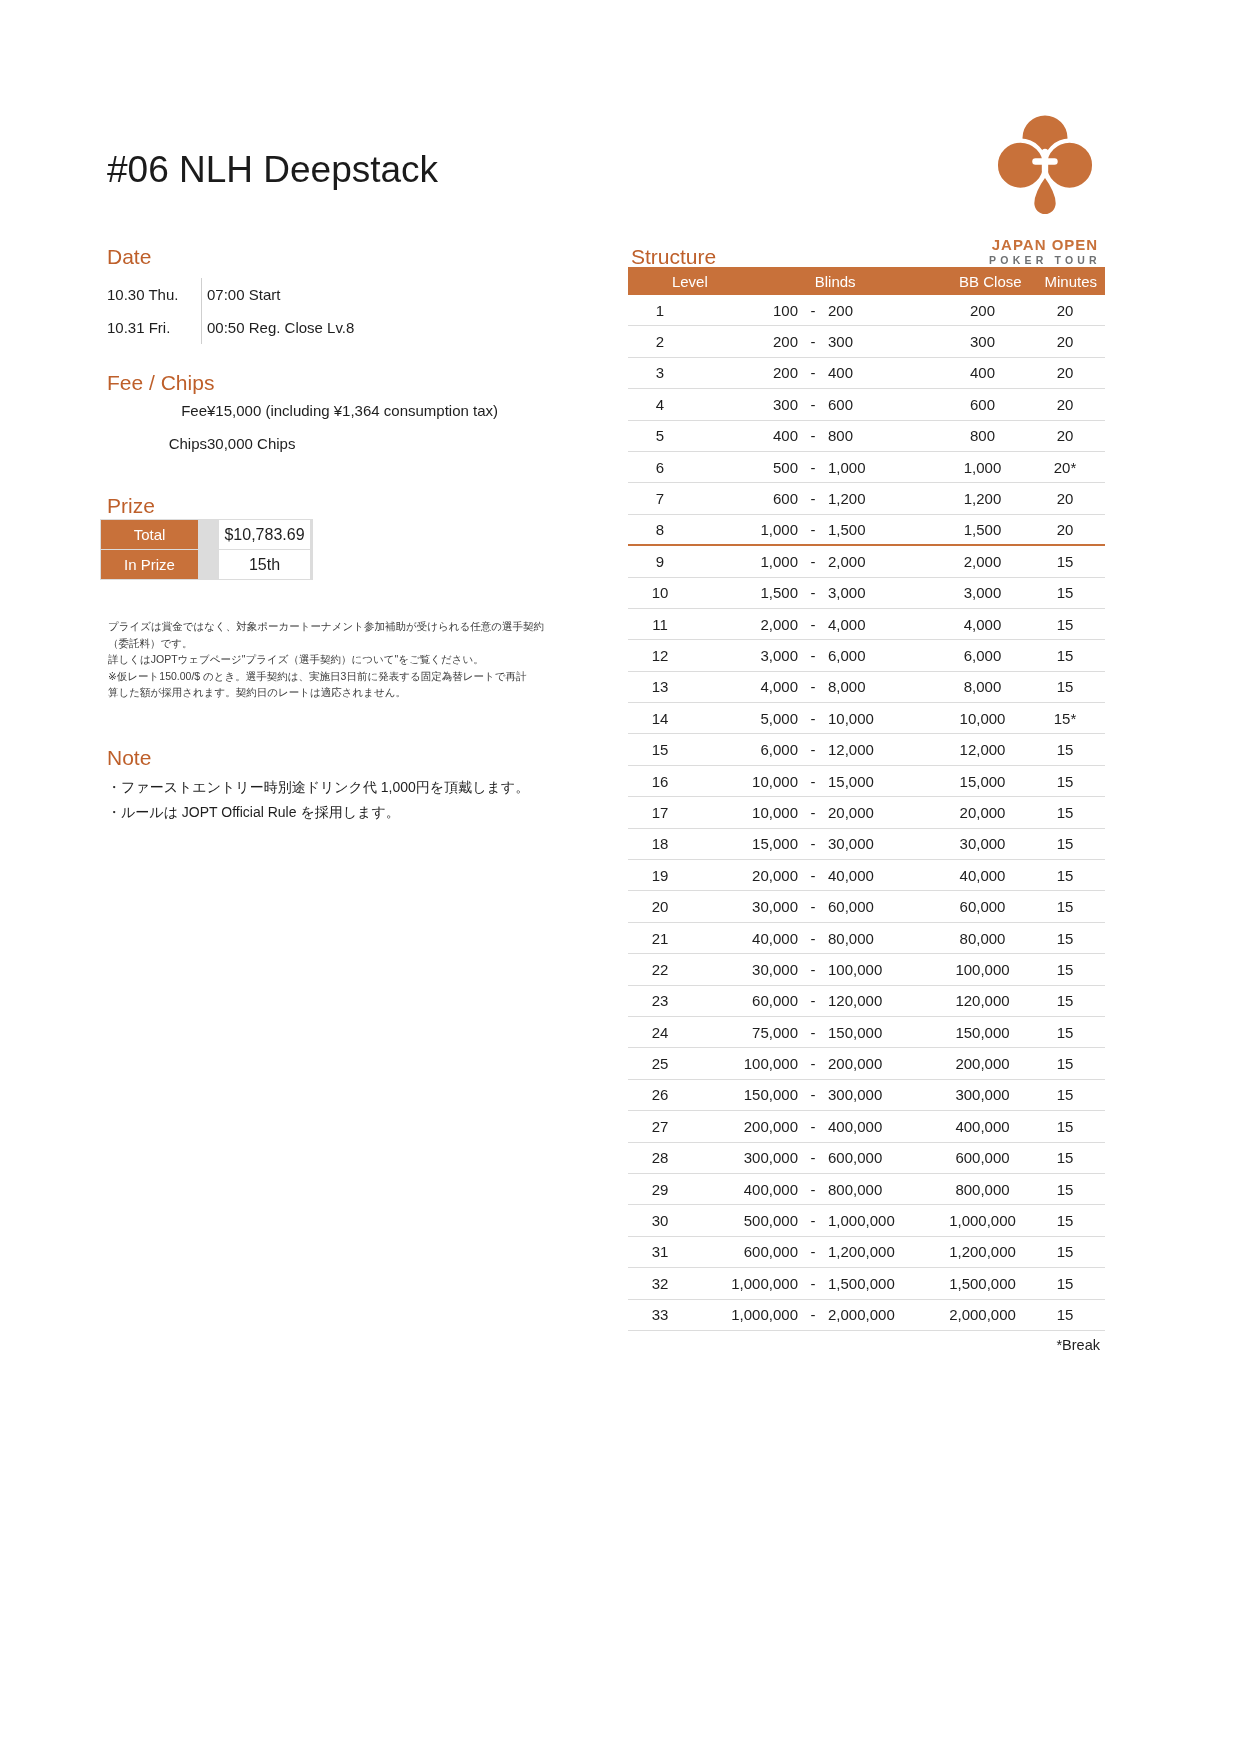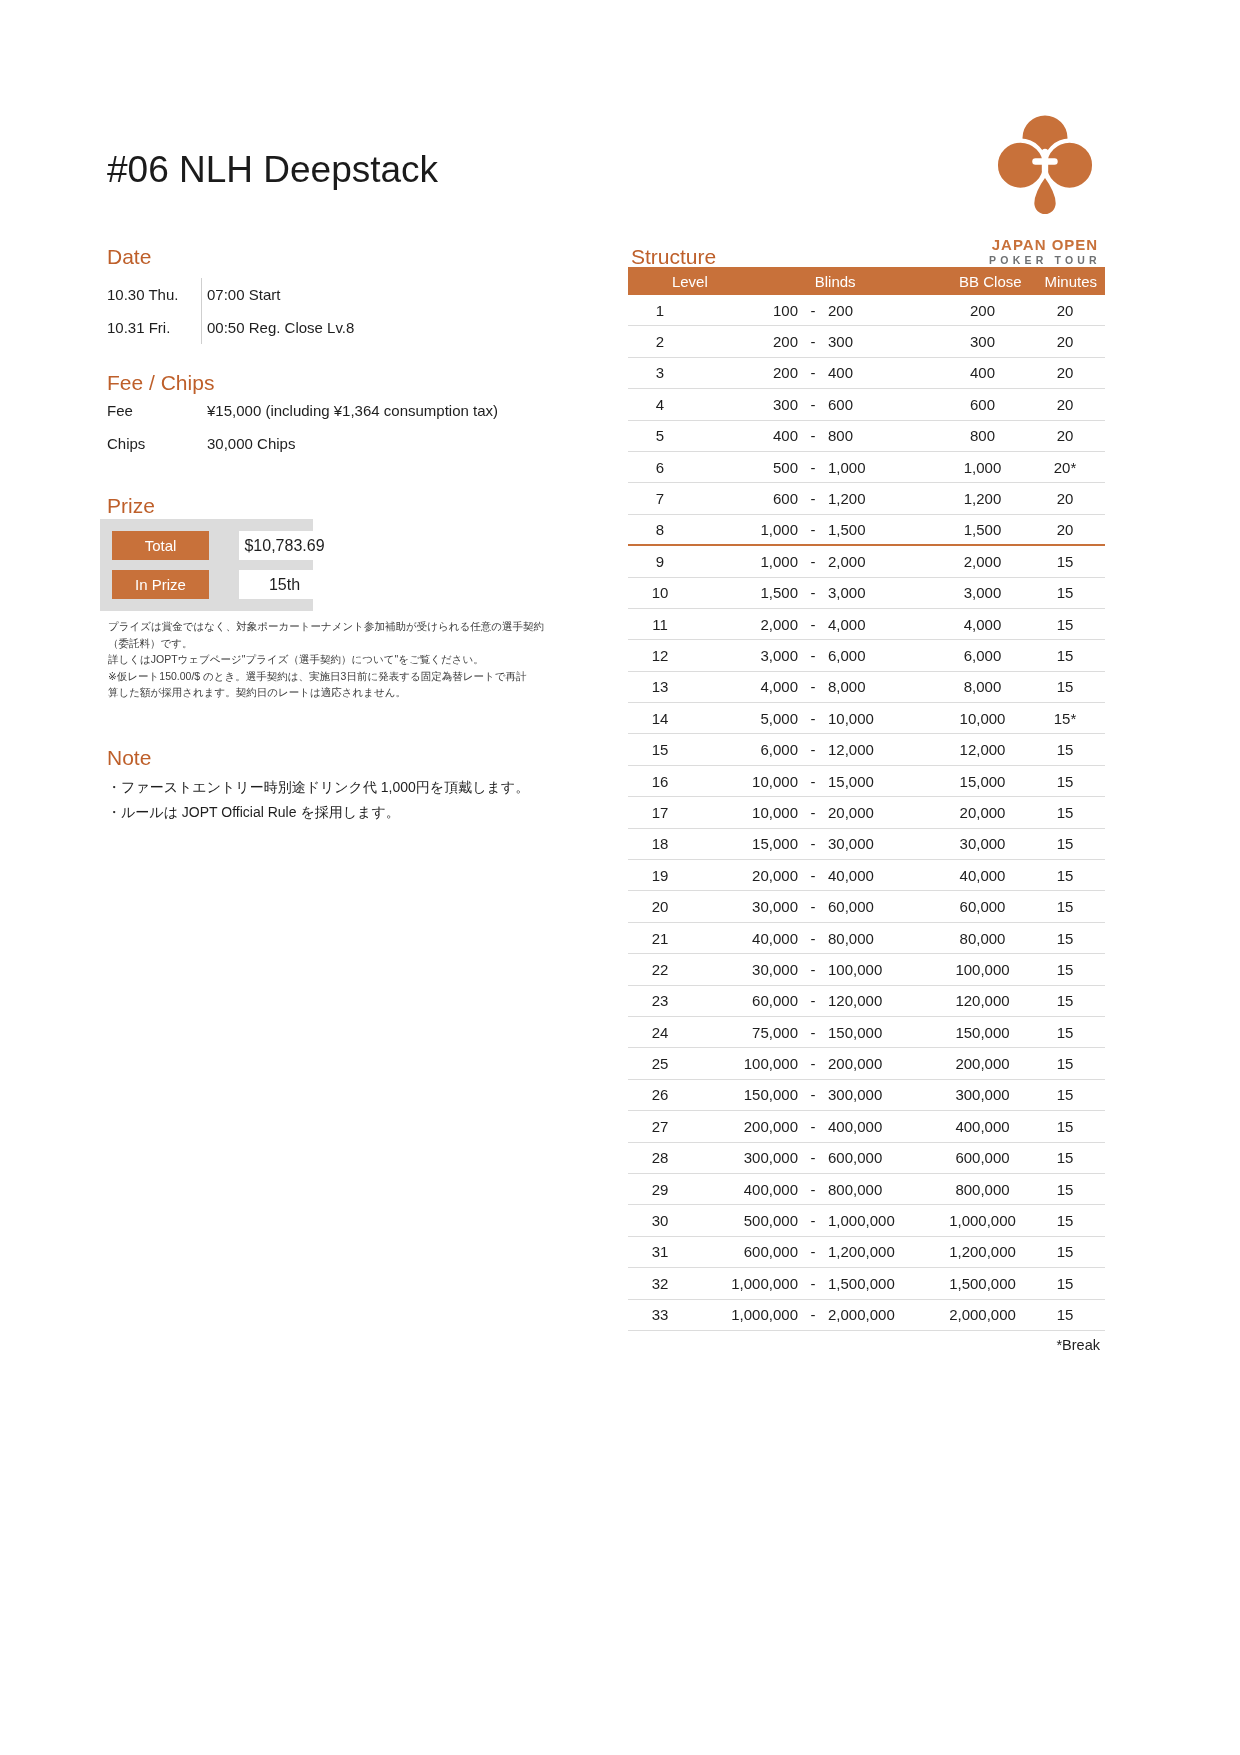--- a/index.html
+++ b/index.html
@@ -31,29 +31,29 @@
   .h-note{left:107px;top:745px;}
   .h-structure{left:631px;top:244px;}
 
   
   .date-table{position:absolute;left:107px;top:278px;width:430px;}
   .date-row{display:flex;height:33px;align-items:center;font-size:15px;}
   .date-col1{width:94px;}
   .date-col2{border-left:1.5px solid #CFCFCF;padding-left:5px;height:100%;display:flex;align-items:center;white-space:nowrap;}
 
   
-  .fee-table{position:absolute;left:107px;top:394px;width:470px;}
+  .fee-table{position:absolute;left:107px;top:394px;width:470px;text-align:right;}
   .fee-row{display:flex;height:33px;align-items:center;font-size:15px;}
   .fee-label{width:100px;}
   .fee-value{white-space:nowrap;}
 
   
   .prize-table{
     position:absolute;left:100px;top:519px;width:212.5px;
-    display:grid;grid-template-columns:97px 111px;gap:10px;padding:12px;
+    display:grid;grid-template-columns:97px 111px;gap:1px;padding:1px;
     background:var(--line);
   }
   .prize-label{height:29px;background:var(--accent-fill);color:#fff;display:flex;align-items:center;justify-content:center;font-size:15px;}
   .prize-value{height:29px;background:#fff;display:flex;align-items:center;justify-content:center;font-size:16px;margin-left:20px;}
 
   
   .disclaimer{position:absolute;left:108px;top:618px;font-size:10.5px;line-height:16.5px;color:#3a3a3a;}
   .disclaimer div{white-space:nowrap;}
 
   

